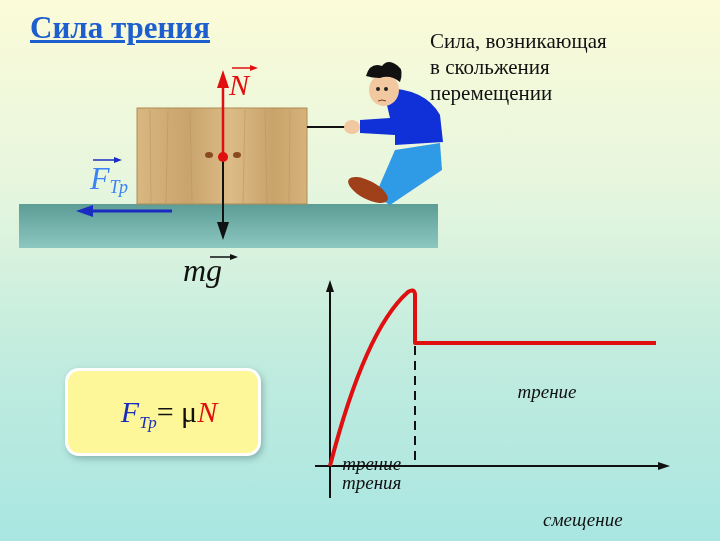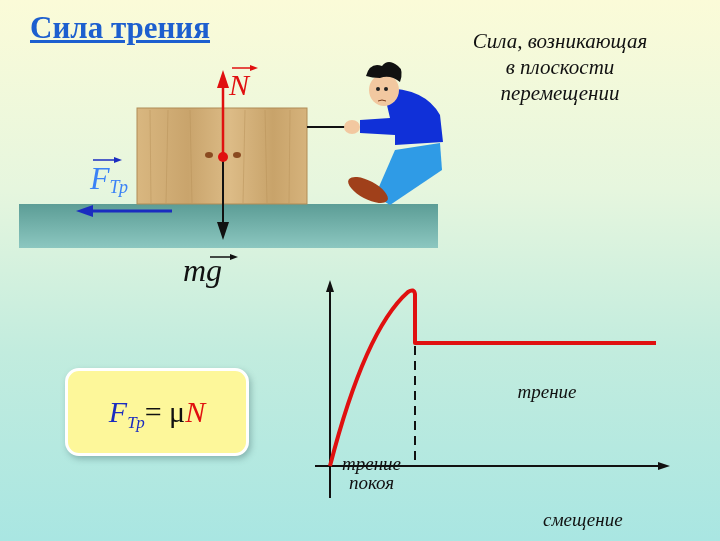--- a/index.html
+++ b/index.html
@@ -7,47 +7,47 @@
     width: 720px; height: 541px; overflow: hidden; position: relative;
     background: linear-gradient(to bottom, #fbfbd8 0%, #e6f6de 35%, #c2ecde 65%, #a9e6e2 100%);
     font-family: "Liberation Serif", serif;
   }
   .abs { position: absolute; }
   #title {
     left: 30px; top: 10px; font-family: "Liberation Serif", serif; font-weight: bold;
     font-size: 31px; color: #1d5fcf; white-space: nowrap; text-decoration: underline;
   }
   #definition {
-    right: 30px; top: 28px; width: 260px; text-align: center;
-    font-style: italic; font-size: 21px; line-height: 26px; color: #111;
+    right: 30px; top: 28px; width: 260px; text-align: left;
+    font-size: 21px; line-height: 26px; color: #111;
   }
   #definition div { white-space: nowrap; }
   #formula-box {
     left: 65px; top: 368px; width: 178px; height: 82px;
     background: #fdf79a; border: 3px solid #ffffff; border-radius: 14px;
     box-shadow: 2px 3px 6px rgba(80,120,120,0.45);
-    display: flex; align-items: center; justify-content: center;
+    display: flex; align-items: center; justify-content: center; padding-left: 12px;
   }
   .formula { font-size: 30px; white-space: nowrap; }
   .f-F { color: #1a2cc0; font-style: italic; }
   .f-sub { color: #1a2cc0; font-style: italic; font-size: 17px; position: relative; top: 6px; }
   .f-eq { color: #111; }
   .f-mu { color: #111; }
   .f-N { color: #e01010; font-style: italic; }
   .graph-label { font-style: italic; font-size: 19px; color: #111; text-align: center; line-height: 19px; white-space: nowrap; margin-top: 26px; }
   .vec-label { font-style: italic; white-space: nowrap; }
 </style>
 </head>
 <body>
 
 <div id="title" class="abs">Сила трения</div>
 
 <div id="definition" class="abs">
   <div>Сила, возникающая</div>
-  <div>в плоскости</div>
+  <div>в скольжения</div>
   <div>перемещении</div>
 </div>
 
 <svg class="abs" style="left:0;top:0" width="720" height="541">
   <defs>
     <linearGradient id="groundGrad" x1="0" y1="0" x2="0" y2="1">
       <stop offset="0" stop-color="#5c9d96"></stop>
       <stop offset="1" stop-color="#8cc7c0"></stop>
     </linearGradient>
     <linearGradient id="woodGrad" x1="0" y1="0" x2="1" y2="0">
@@ -151,18 +151,18 @@
     <polygon points="658,462 658,470 670,466" fill="#111"></polygon>
   </g>
 
   <line x1="415" y1="346" x2="415" y2="466" stroke="#111" stroke-width="2" stroke-dasharray="9,6"></line>
 
   <path d="M330 466 Q 365 330 408 292 Q 414 288 415 294 L415 343 L656 343" fill="none" stroke="#e01010" stroke-width="4" stroke-linejoin="round"></path>
 </svg>
 
 <div class="abs graph-label" style="left:342px;top:428px">
   <div>трение</div>
-  <div>покоя</div>
+  <div>трения</div>
 </div>
 <div class="abs graph-label" style="left:482px;top:356px;width:130px">
   <div>трение</div>
 </div>
 <div class="abs graph-label" style="left:543px;top:484px">смещение</div>
 
 </body></html>

